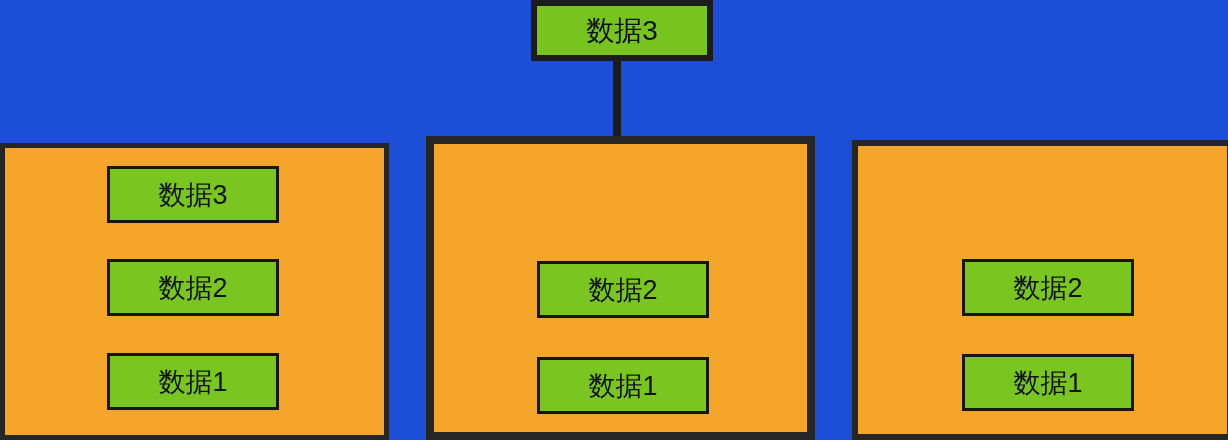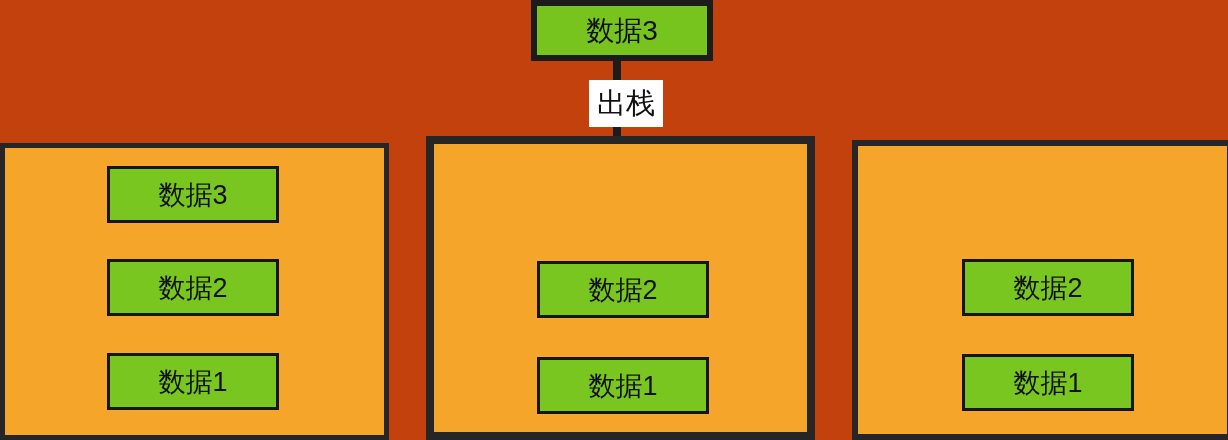--- a/index.html
+++ b/index.html
@@ -4,21 +4,21 @@
 <style>
   html, body {
     margin: 0;
     padding: 0;
     background: #000;
   }
   .scene {
     position: relative;
     width: 1228px;
     height: 440px;
-    background: #c2410c;
+    background: #1d4ed8;
     overflow: hidden;
     font-family: "Liberation Sans", "DejaVu Sans", sans-serif;
     text-align: center;
   }
   
   .top-box {
     position: absolute;
     left: 531px;
     top: 0px;
     width: 182px;
@@ -100,21 +100,20 @@
 </style>
 </head>
 <body>
 
 <div class="scene">
 
   <div class="top-box">数据3</div>
 
   <div class="connector"></div>
 
-  <div class="action-label">出栈</div>
 
   <div class="container c-left">
     <div class="data-box i0">数据3</div>
     <div class="data-box i1">数据2</div>
     <div class="data-box i2">数据1</div>
   </div>
 
   <div class="container c-middle">
     <div class="data-box i0">数据2</div>
     <div class="data-box i1">数据1</div>

